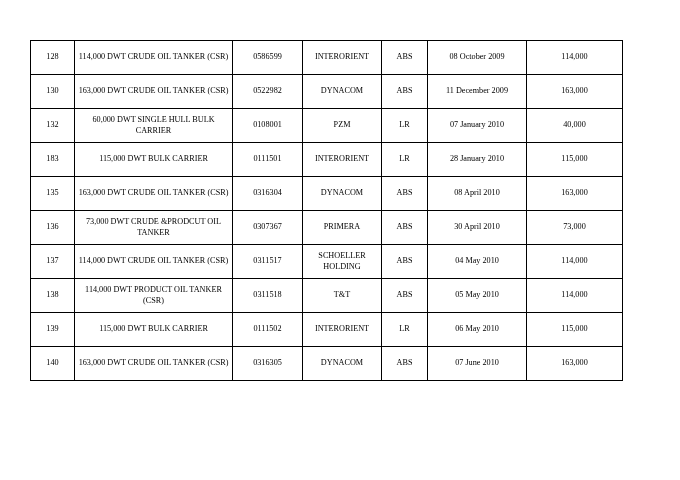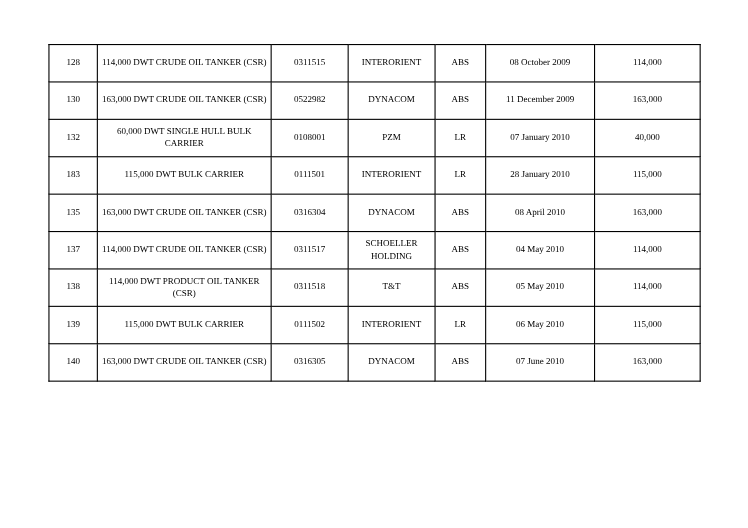--- a/index.html
+++ b/index.html
@@ -12,21 +12,21 @@
     background: #ffffff;
     font-family: "Liberation Serif", serif;
     color: #000000;
     overflow: hidden;
   }
   .page {
     position: relative;
     width: 597px;
     height: 480px;
     box-sizing: border-box;
-    padding: 40px 44px 0 44px;
+    padding: 40px 44px 0 30px;
   }
   table.ship-table {
     border-collapse: collapse;
     width: 592px;
     table-layout: fixed;
   }
   table.ship-table td {
     border: 1px solid #000000;
     font-size: 8.2px;
     line-height: 1.25;
@@ -55,21 +55,21 @@
       <col class="c-hull">
       <col class="c-owner">
       <col class="c-class">
       <col class="c-date">
       <col class="c-dwt">
     </colgroup>
     <tbody>
         <tr class="row-tall">
           <td>128</td>
           <td>114,000 DWT CRUDE OIL TANKER (CSR)</td>
-          <td>0311515</td>
+          <td>0586599</td>
           <td>INTERORIENT</td>
           <td>ABS</td>
           <td>08 October 2009</td>
           <td>114,000</td>
         </tr>
         <tr class="row-tall">
           <td>130</td>
           <td>163,000 DWT CRUDE OIL TANKER (CSR)</td>
           <td>0522982</td>
           <td>DYNACOM</td>
@@ -98,20 +98,29 @@
         <tr class="row-tall">
           <td>135</td>
           <td>163,000 DWT CRUDE OIL TANKER (CSR)</td>
           <td>0316304</td>
           <td>DYNACOM</td>
           <td>ABS</td>
           <td>08 April 2010</td>
           <td>163,000</td>
         </tr>
         <tr class="row-tall">
+          <td>136</td>
+          <td>73,000 DWT CRUDE &amp;PRODCUT OIL TANKER</td>
+          <td>0307367</td>
+          <td>PRIMERA</td>
+          <td>ABS</td>
+          <td>30 April 2010</td>
+          <td>73,000</td>
+        </tr>
+        <tr class="row-tall">
           <td>137</td>
           <td>114,000 DWT CRUDE OIL TANKER (CSR)</td>
           <td>0311517</td>
           <td>SCHOELLER HOLDING</td>
           <td>ABS</td>
           <td>04 May 2010</td>
           <td>114,000</td>
         </tr>
         <tr class="row-tall">
           <td>138</td>

